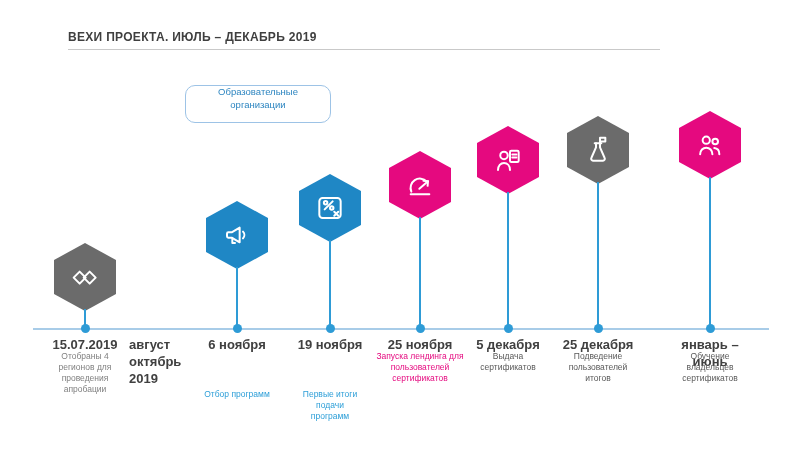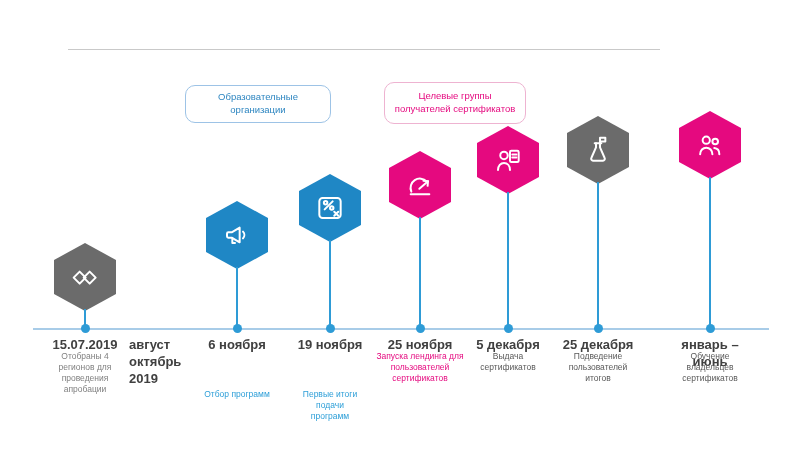--- a/index.html
+++ b/index.html
@@ -11,22 +11,22 @@
     position:absolute; left:68px; top:30px;
     font-size:12px; font-weight:bold; color:#3f3f3f; letter-spacing:0.3px;
   }
   .title-rule {
     position:absolute; left:68px; top:49px; width:592px; height:1px; background:#c9c9c9;
   }
   .timeline {
     position:absolute; left:33px; top:328px; width:736px; height:2px; background:#a8cce8;
   }
   .callout {
-    position:absolute; border-radius:10px; display:flex; align-items:center; justify-content:center;
-    text-align:center; font-size:9.5px; line-height:1.35; padding:18px 8px; box-sizing:border-box;
+    position:absolute; border-radius:10px; display:flex; align-items:flex-start; justify-content:center;
+    text-align:center; font-size:9.5px; line-height:1.35; padding:0 8px; box-sizing:border-box;
     background:#ffffff;
   }
   .callout-blue { left:185px; top:85px; width:146px; height:38px; border:1px solid #9dc3e6; color:#2e86c1; }
   .callout-pink { left:384px; top:82px; width:142px; height:42px; border:1px solid #eeb3d1; color:#e5097f; }
 
   .milestone { position:absolute; top:0; width:0; }
   .m1 { left:85px;  --hex-top:243px; }
   .m2 { left:152px; }
   .m3 { left:237px; --hex-top:201px; }
   .m4 { left:330px; --hex-top:174px; }
@@ -72,27 +72,25 @@
   .m5 .desc { width:94px; }
   .m6 .desc { width:72px; }
   .m7 .desc { width:86px; }
   .m8 .desc { width:76px; }
 </style>
 </head>
 <body>
 
 <div class="slide">
 
+  <div class="title">ВЕХИ ПРОЕКТА. ИЮЛЬ – ДЕКАБРЬ 2019</div>
   <div class="title-rule"></div>
 
   <div class="callout callout-blue">
     <span>Образовательные организации</span>
-  </div>
-  <div class="callout callout-pink">
-    <span>Целевые группы получателей  сертификатов</span>
   </div>
 
   <div class="timeline"></div>
 
   <div class="milestone m1">
     <div class="hex hex-gray">
       <svg viewBox="0 0 24 24">
         <path d="M3.5 12.5l4.5-4.5 4.5 4.5-4.5 4.5z"></path>
         <path d="M11 12.5L15.5 8 20 12.5 15.5 17z"></path>
       </svg>

